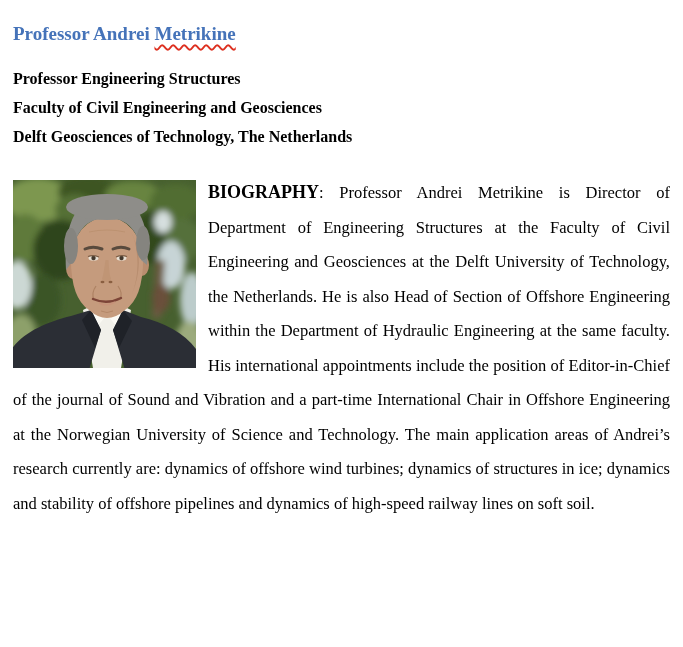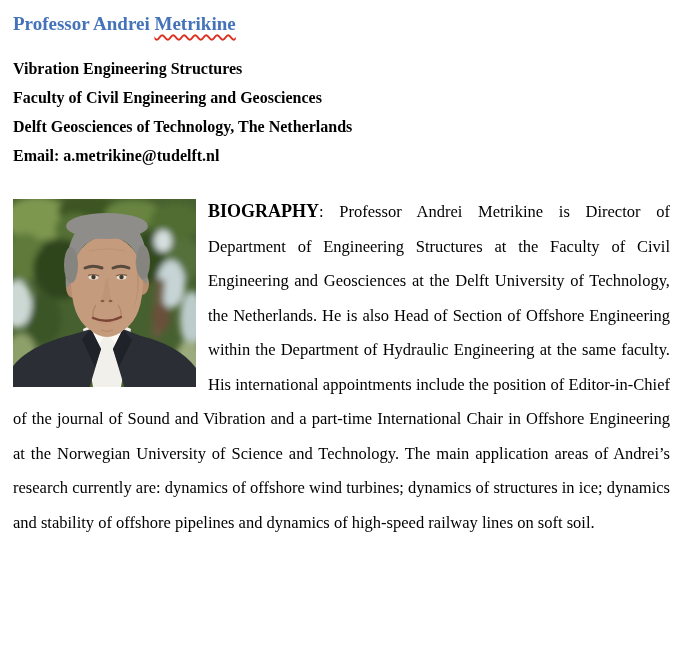--- a/index.html
+++ b/index.html
@@ -9,21 +9,21 @@
     height: 647px;
     box-sizing: border-box;
     padding: 0 13px;
     background: #ffffff;
     overflow: hidden;
     font-family: "Liberation Serif", "DejaVu Serif", serif;
     color: #000000;
   }
   .doc-title {
     margin: 0;
-    padding-top: 12px;
+    padding-top: 22px;
     font-size: 19px;
     line-height: 24px;
     font-weight: bold;
     color: #4573b9;
   }
   .squiggle {
     text-decoration-line: underline;
     text-decoration-style: wavy;
     text-decoration-color: #dd2f1f;
     text-decoration-thickness: 2px;
@@ -62,24 +62,23 @@
   .photo-figure svg { display: block; }
 </style>
 </head>
 <body>
 
 <div class="page">
 
   <h1 class="doc-title"><span>Professor Andrei</span> <span class="squiggle">Metrikine</span></h1>
 
   <div class="info">
-    <div class="info-line">Vibration Engineering Structures</div>
+    <div class="info-line">Professor Engineering Structures</div>
     <div class="info-line">Faculty of Civil Engineering and Geosciences</div>
     <div class="info-line">Delft Geosciences of Technology, The Netherlands</div>
-    <div class="info-line">Email: a.metrikine@tudelft.nl</div>
   </div>
 
   <div class="bio">
     <span class="photo-figure" role="img" aria-label="Portrait of Professor Andrei Metrikine outdoors, gray hair, dark suit, white open-collar shirt, green trees behind">
       <svg width="183" height="188" viewBox="0 0 183 188" preserveAspectRatio="none" xmlns="http://www.w3.org/2000/svg">
         <defs>
           <filter id="bgblur" x="-20%" y="-20%" width="140%" height="140%">
               <feGaussianBlur stdDeviation="3"></feGaussianBlur>
             </filter>
         </defs>

